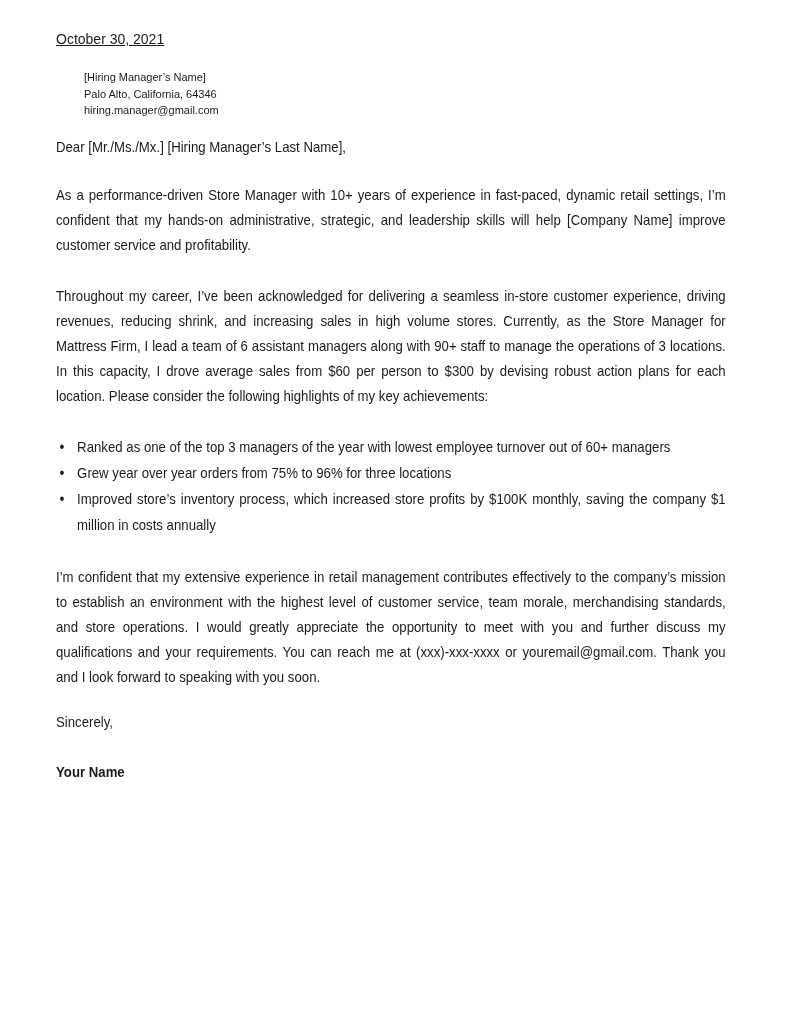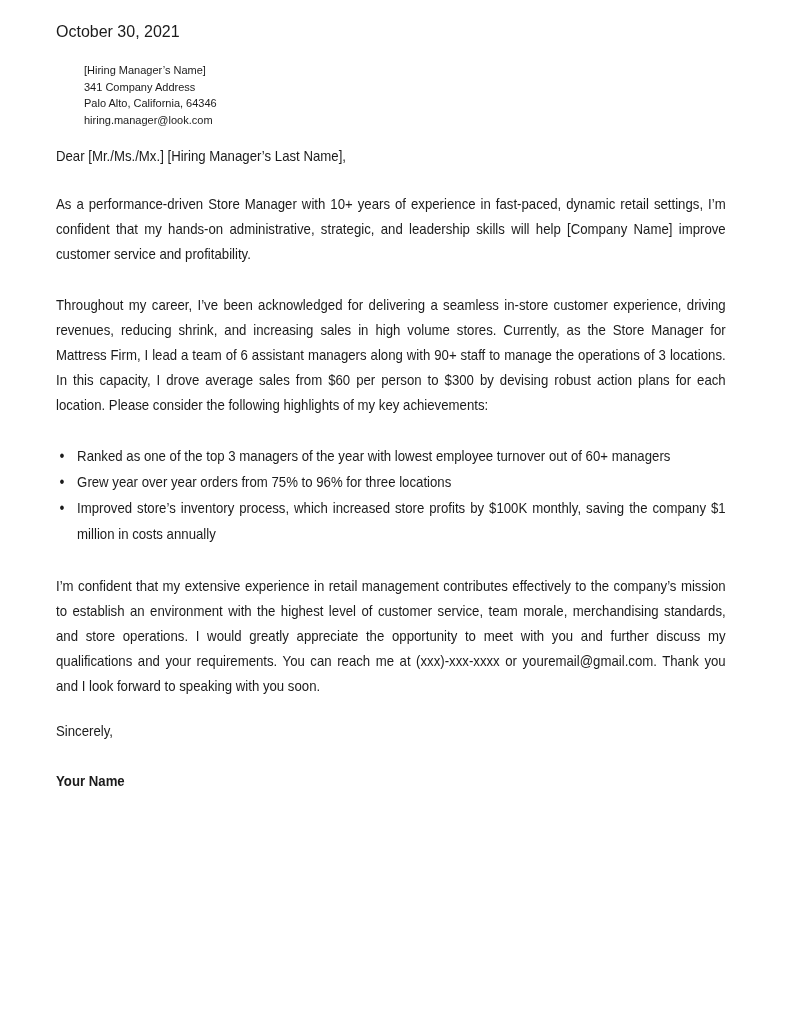--- a/index.html
+++ b/index.html
@@ -31,21 +31,21 @@
   .rule-top{margin-top:5px;}
   .rule-bottom{margin-top:5px;}
   .contact{
     margin-top:6px;text-align:center;
     font-size:15px;line-height:18.5px;
     transform:scaleX(0.9);transform-origin:50% 0;
   }
 
   
   .body-col{margin-left:56px;}
-  .date{margin-top:23px;font-size:16px;line-height:18px;}
+  .date{margin-top:30px;font-size:14px;line-height:18px;text-decoration:underline;}
   .recipient{margin-top:21px;font-size:11px;line-height:16.5px;margin-left:28px;}
 
   
   .cond{
     margin-top:19px;
     width:761px;
     transform:scaleX(0.88);transform-origin:0 0;
     font-size:15px;
   }
   .salutation{line-height:18px;}
@@ -72,23 +72,22 @@
 
 <div class="page">
 
 
   <main class="body-col">
 
     <p class="date">October 30, 2021</p>
 
     <div class="recipient">
       <div>[Hiring Manager’s Name]</div>
-      <div>341 Company Address</div>
       <div>Palo Alto, California, 64346</div>
-      <div>hiring.manager@look.com</div>
+      <div>hiring.manager@gmail.com</div>
     </div>
 
     <div class="cond">
       <p class="salutation">Dear [Mr./Ms./Mx.] [Hiring Manager’s Last Name],</p>
 
       <p class="para">As a performance-driven Store Manager with 10+ years of experience in fast-paced, dynamic retail settings, I’m confident that my hands-on administrative, strategic, and leadership skills will help [Company Name] improve customer service and profitability.</p>
 
       <p class="para">Throughout my career, I’ve been acknowledged for delivering a seamless in-store customer experience, driving revenues, reducing shrink, and increasing sales in high volume stores. Currently, as the Store Manager for Mattress Firm, I lead a team of 6 assistant managers along with 90+ staff to manage the operations of 3 locations. In this capacity, I drove average sales from $60 per person to $300 by devising robust action plans for each location. Please consider the following highlights of my key achievements:</p>
 
       <ul class="achievements">

